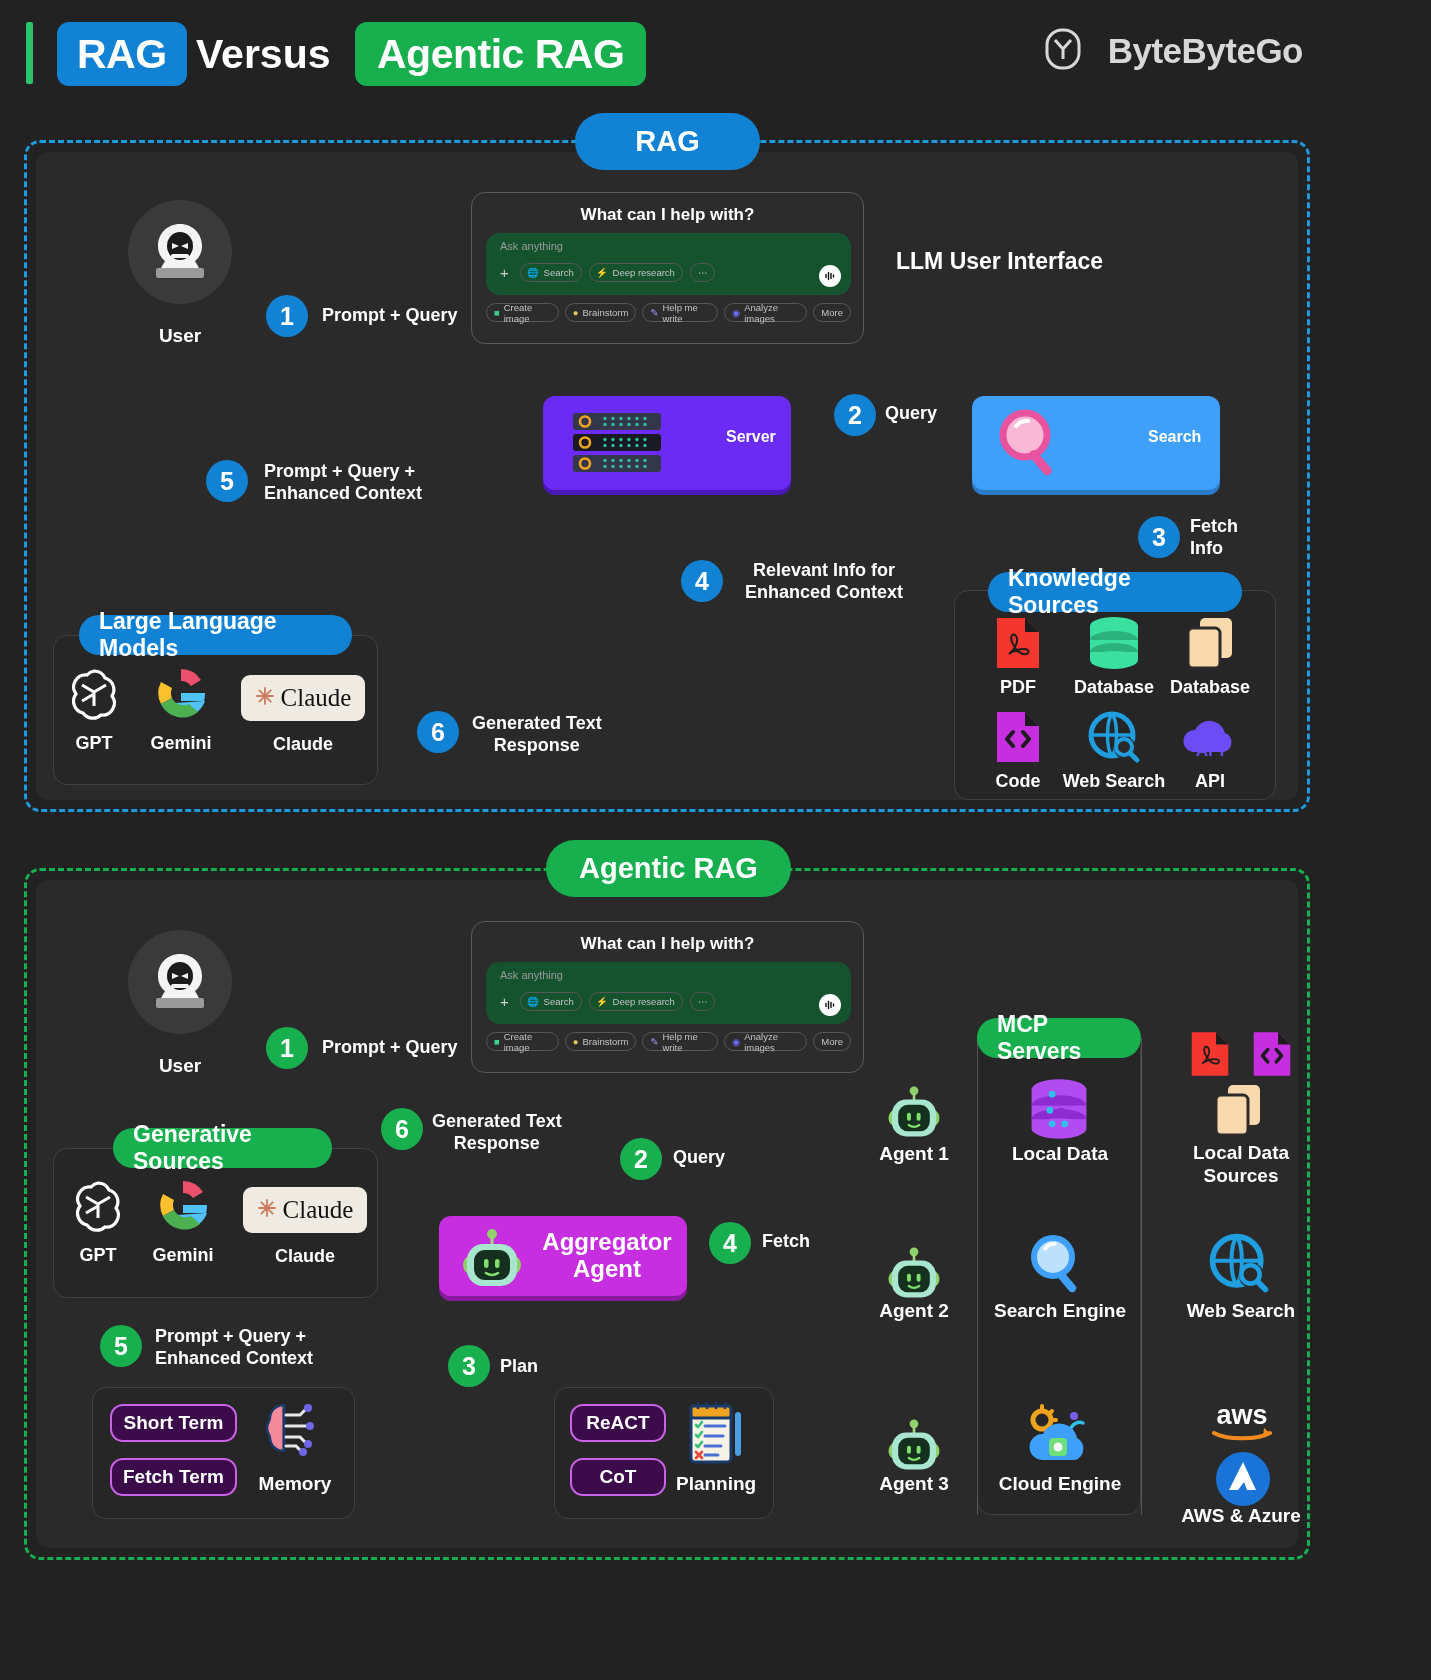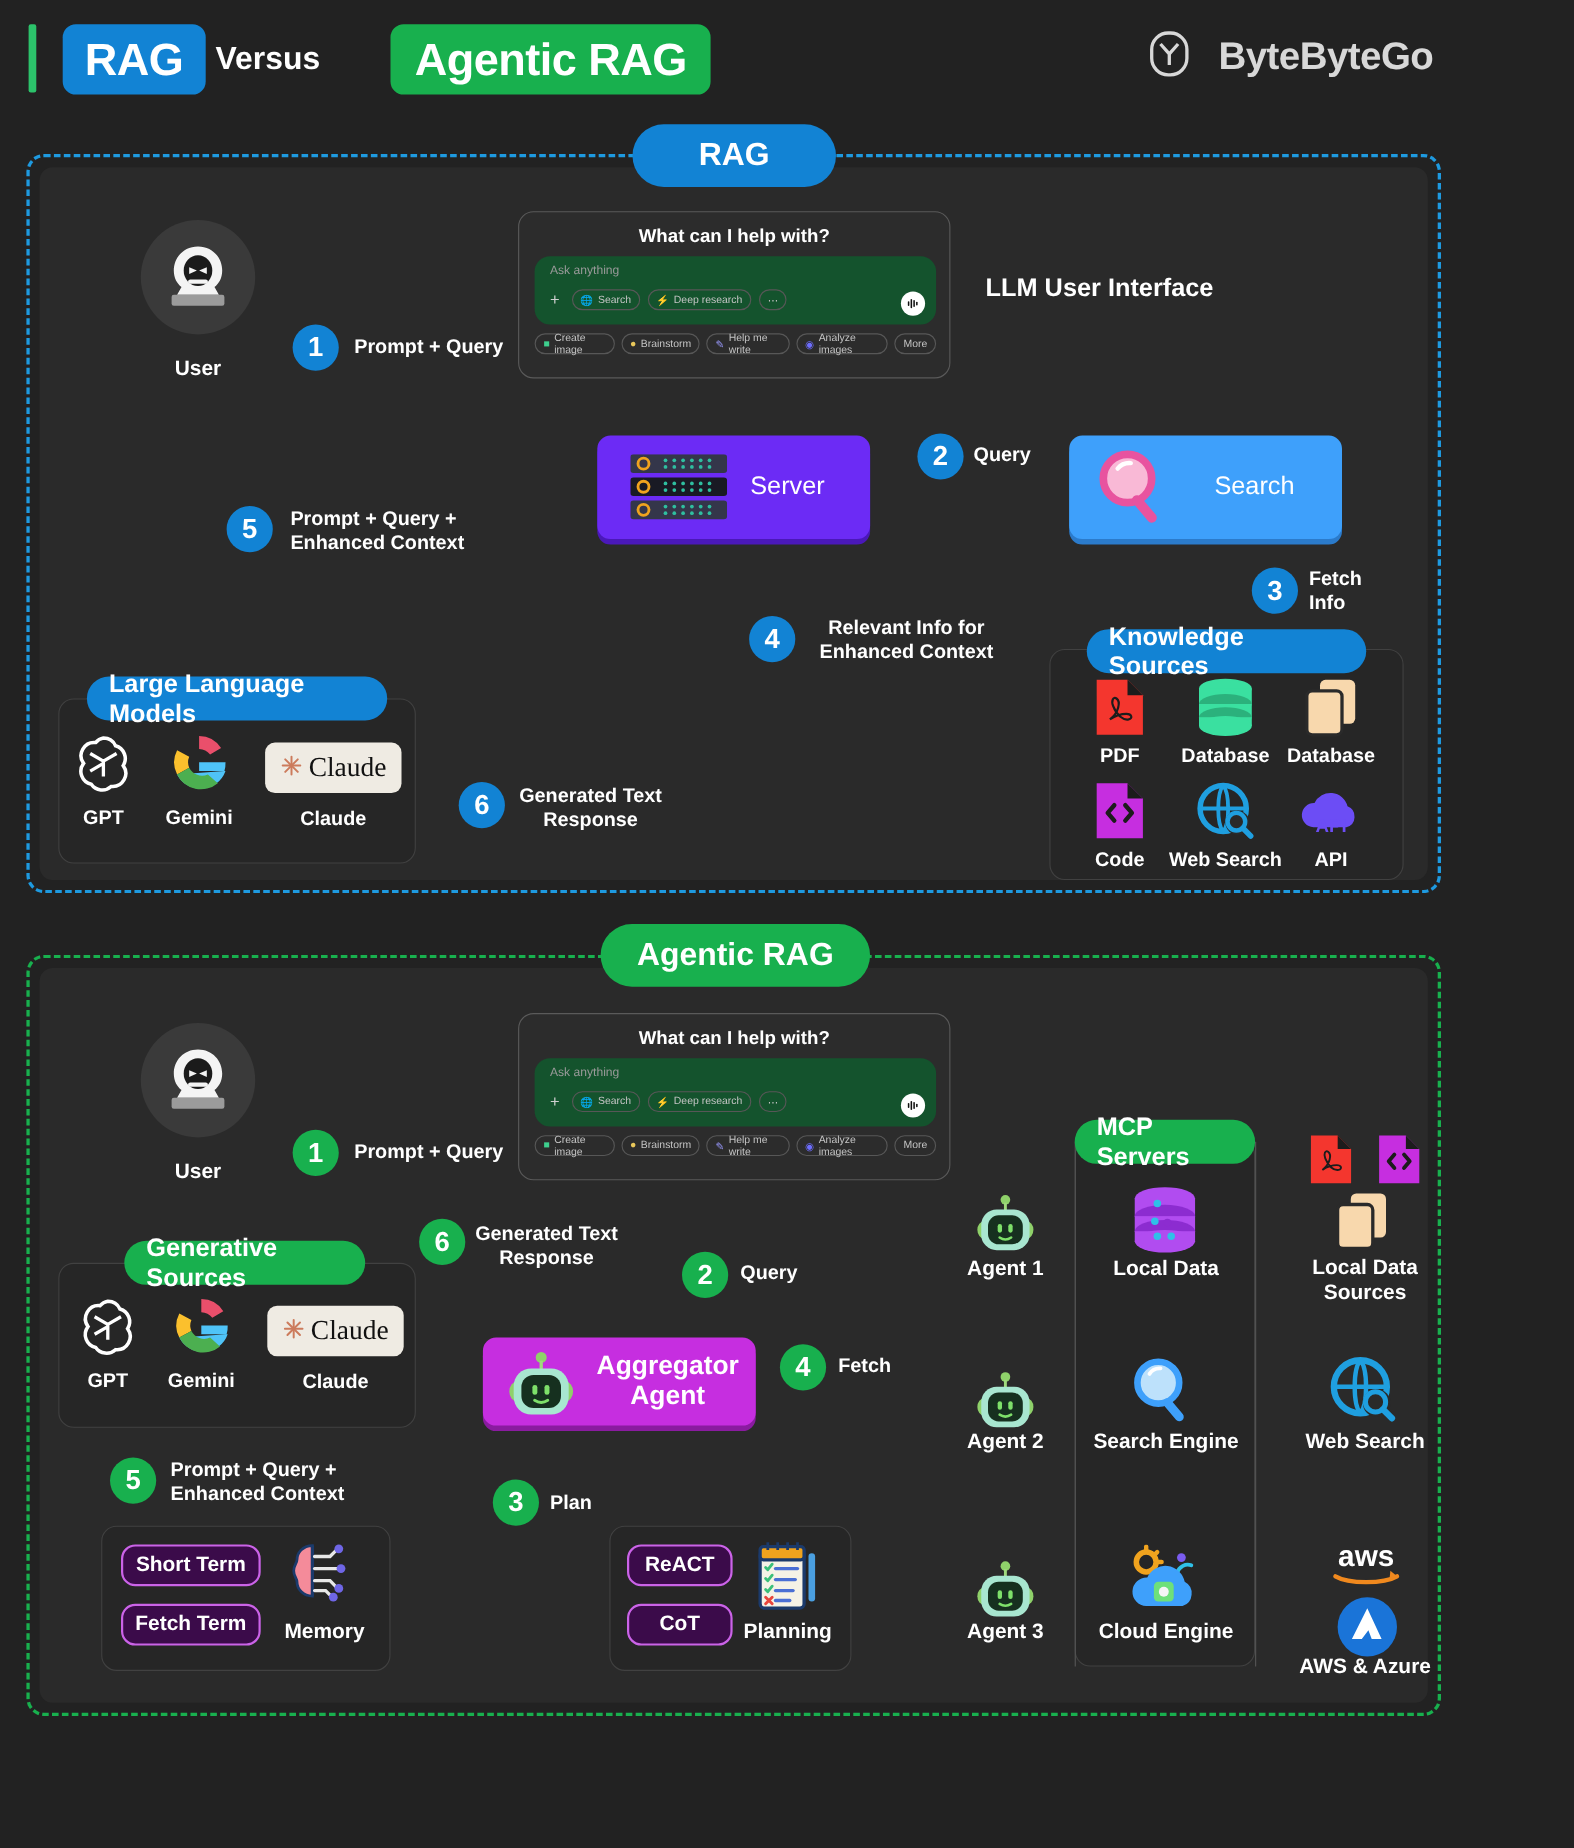--- a/index.html
+++ b/index.html
@@ -15,21 +15,21 @@
 
   
   #header { position:absolute; left:0; top:0; width:1431px; height:108px; }
   .hdr-bar { position:absolute; left:26px; top:22px; width:7px; height:62px; background:#2cc36b; border-radius:2px; }
   .pill-blue {
     position:absolute; left:57px; top:22px; height:64px;
     background:#1283d4; border-radius:12px; display:flex; align-items:center; justify-content:center;
     padding:0 20px; font-size:41px; font-weight:bold; letter-spacing:-0.5px;
   }
   .hdr-versus { position:absolute; left:196px; top:22px; height:64px; display:flex; align-items:center;
-    font-size:29px; font-weight:bold; }
+    font-size:41px; font-weight:bold; }
   .pill-green-hdr {
     position:absolute; left:355px; top:22px; height:64px;
     background:#18b04e; border-radius:12px; display:flex; align-items:center; justify-content:center;
     padding:0 22px; font-size:41px; font-weight:bold; letter-spacing:-0.5px;
   }
   #brand { position:absolute; right:128px; top:28px; display:flex; align-items:center; gap:27px; }
   #brand .bname { font-size:35px; font-weight:bold; color:#d8d8d8; letter-spacing:-0.5px; }
 
   
   .sec-frame { position:absolute; border-radius:16px; }
@@ -89,21 +89,21 @@
                 align-items:center; justify-content:center; gap:6px; }
 
   
   .node-box { position:absolute; border-radius:12px; display:flex; align-items:center; }
   #server-box { left:543px; top:396px; width:248px; height:94px; background:#6c2bf5;
                 box-shadow:0 5px 0 #4a18b9; }
   #search-box { left:972px; top:396px; width:248px; height:94px; background:#3ea0fb;
                 box-shadow:0 5px 0 #2b7bcb; }
   #aggregator-box { left:439px; top:1216px; width:248px; height:80px; background:#c62ee0;
                 box-shadow:0 5px 0 #8a1ba0; }
-  .node-label { font-size:23px; font-weight:normal; color:#ffffff; }
+  .node-label { font-size:16px; font-weight:bold; color:#ffffff;margin-left:44px; }
 
   
   #wires { position:absolute; left:0; top:0; width:1431px; height:1680px; pointer-events:none; }
 
   
   .icon-tile { position:absolute; width:110px; text-align:center; }
   .icon-tile .ic { height:58px; display:flex; align-items:flex-end; justify-content:center; }
   .icon-tile .tl { margin-top:7px; font-size:18px; font-weight:bold; color:#fff; }
 
   .model-tile { position:absolute; width:96px; text-align:center; }

